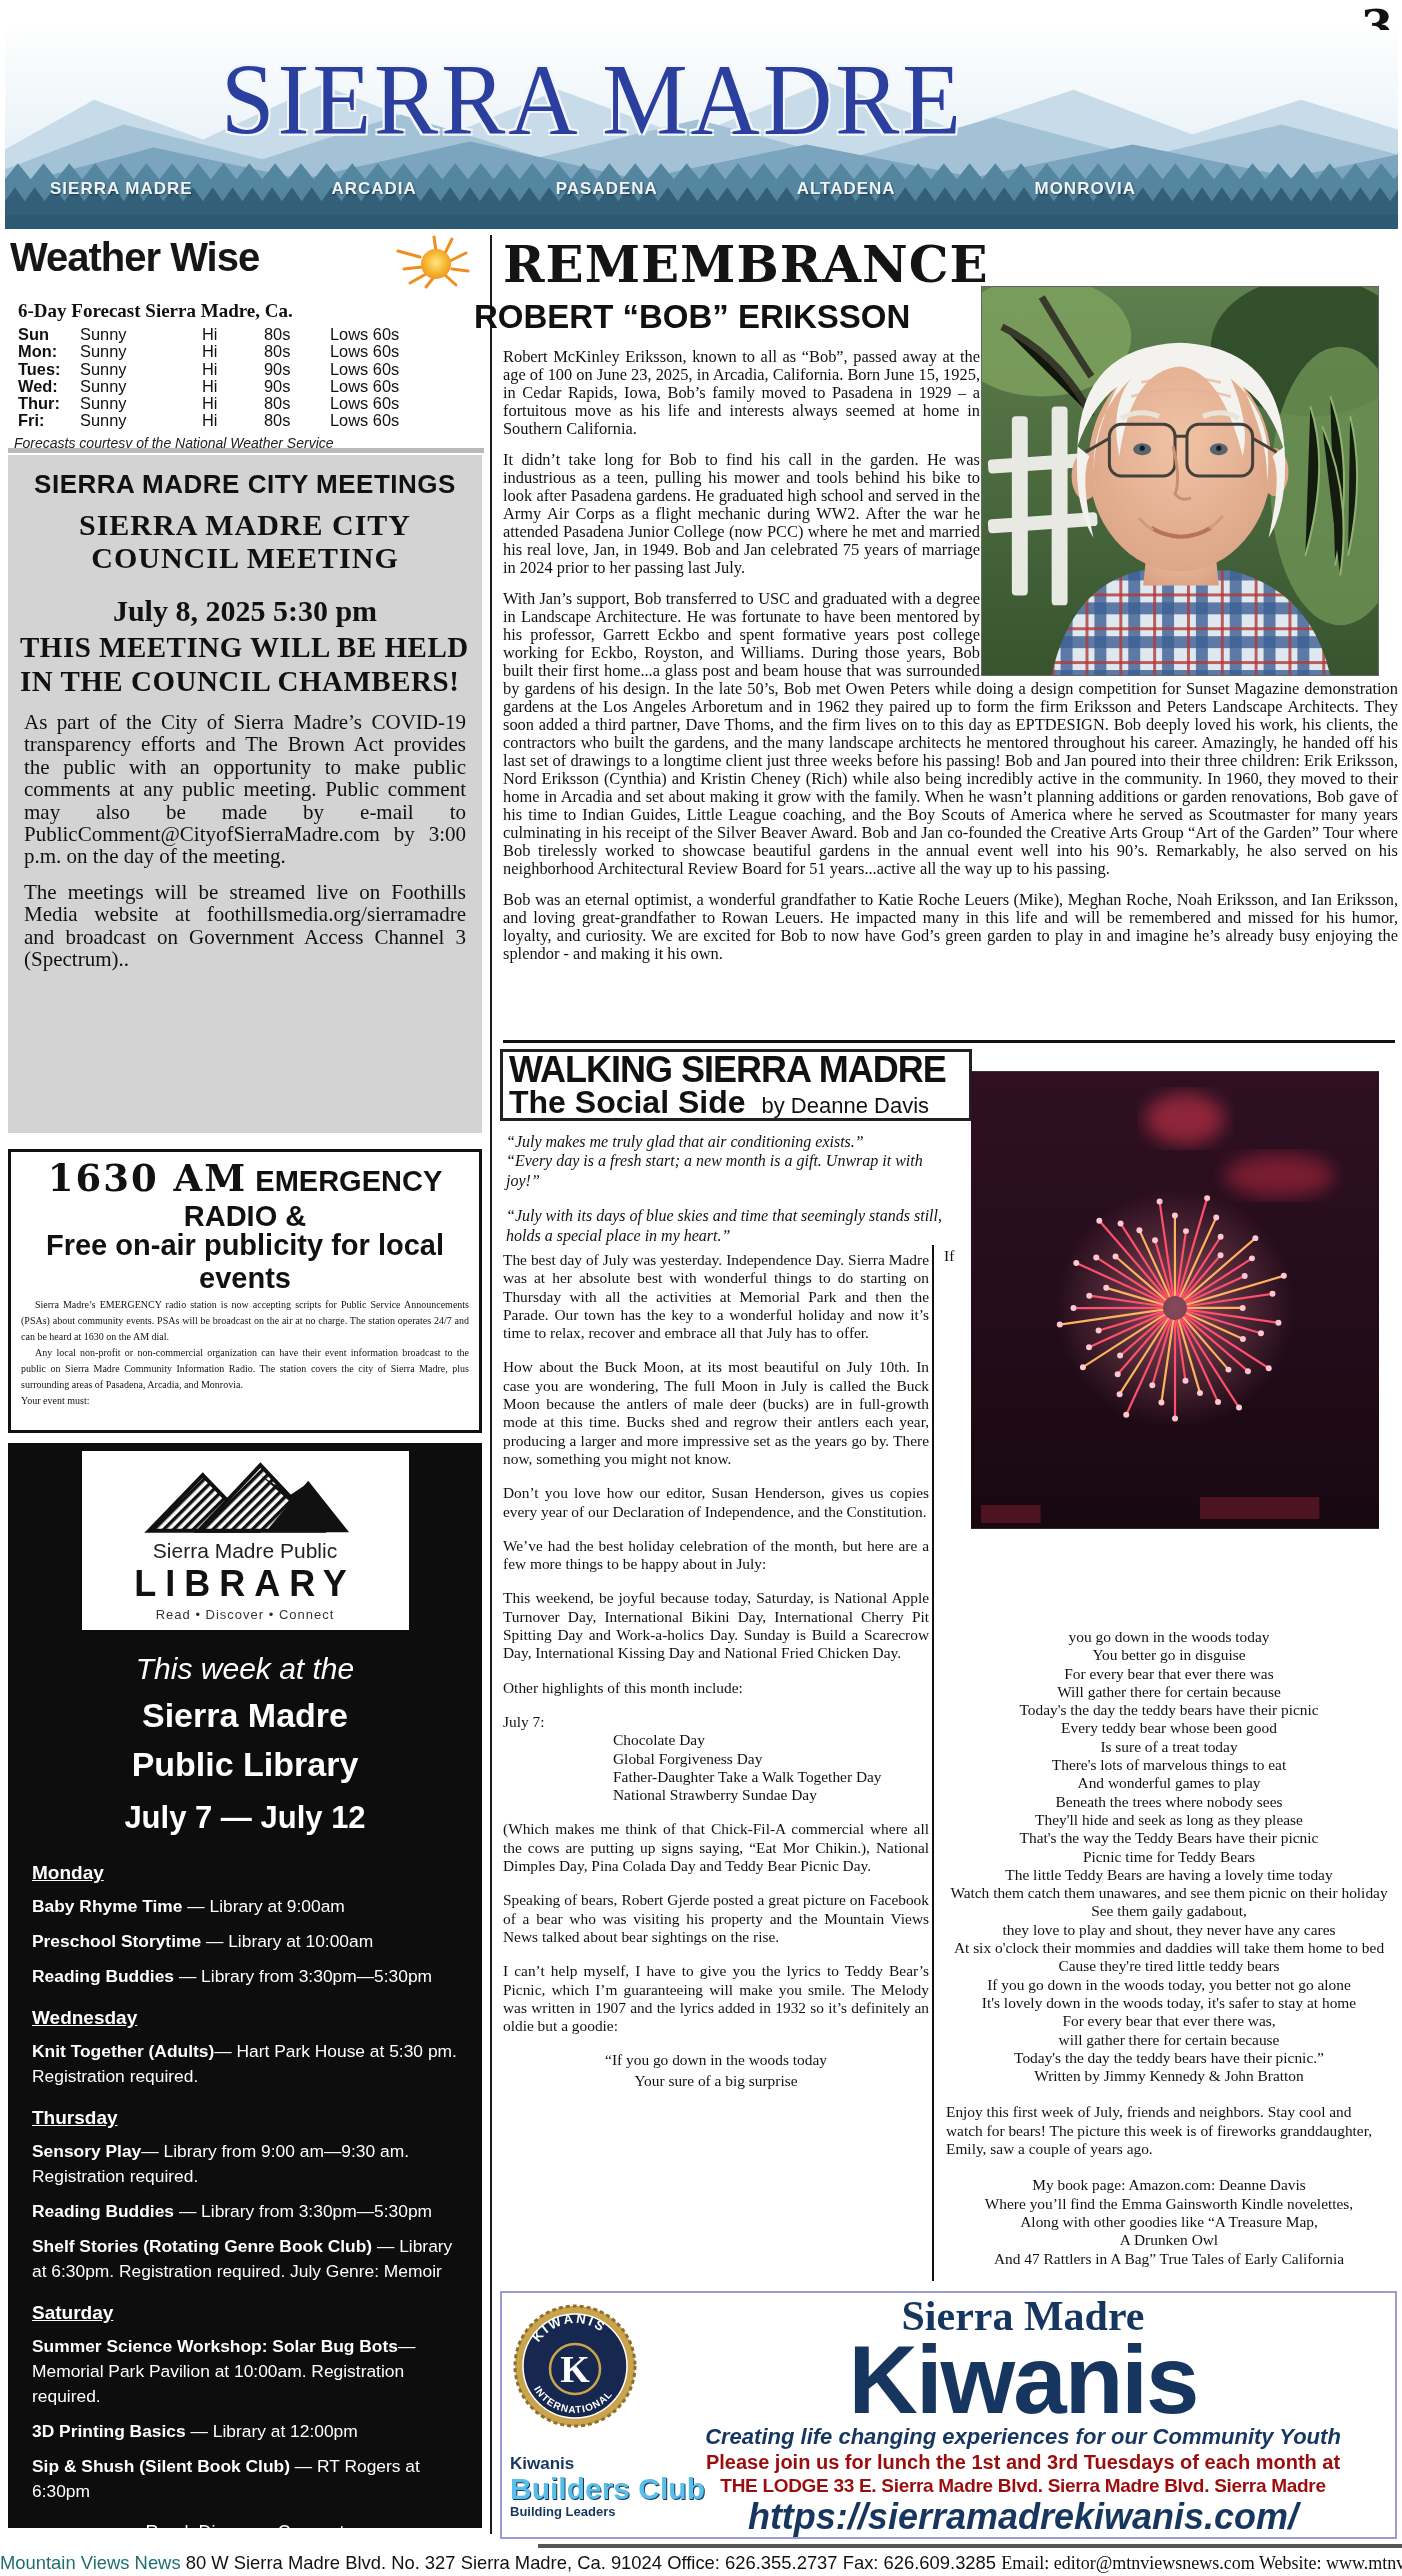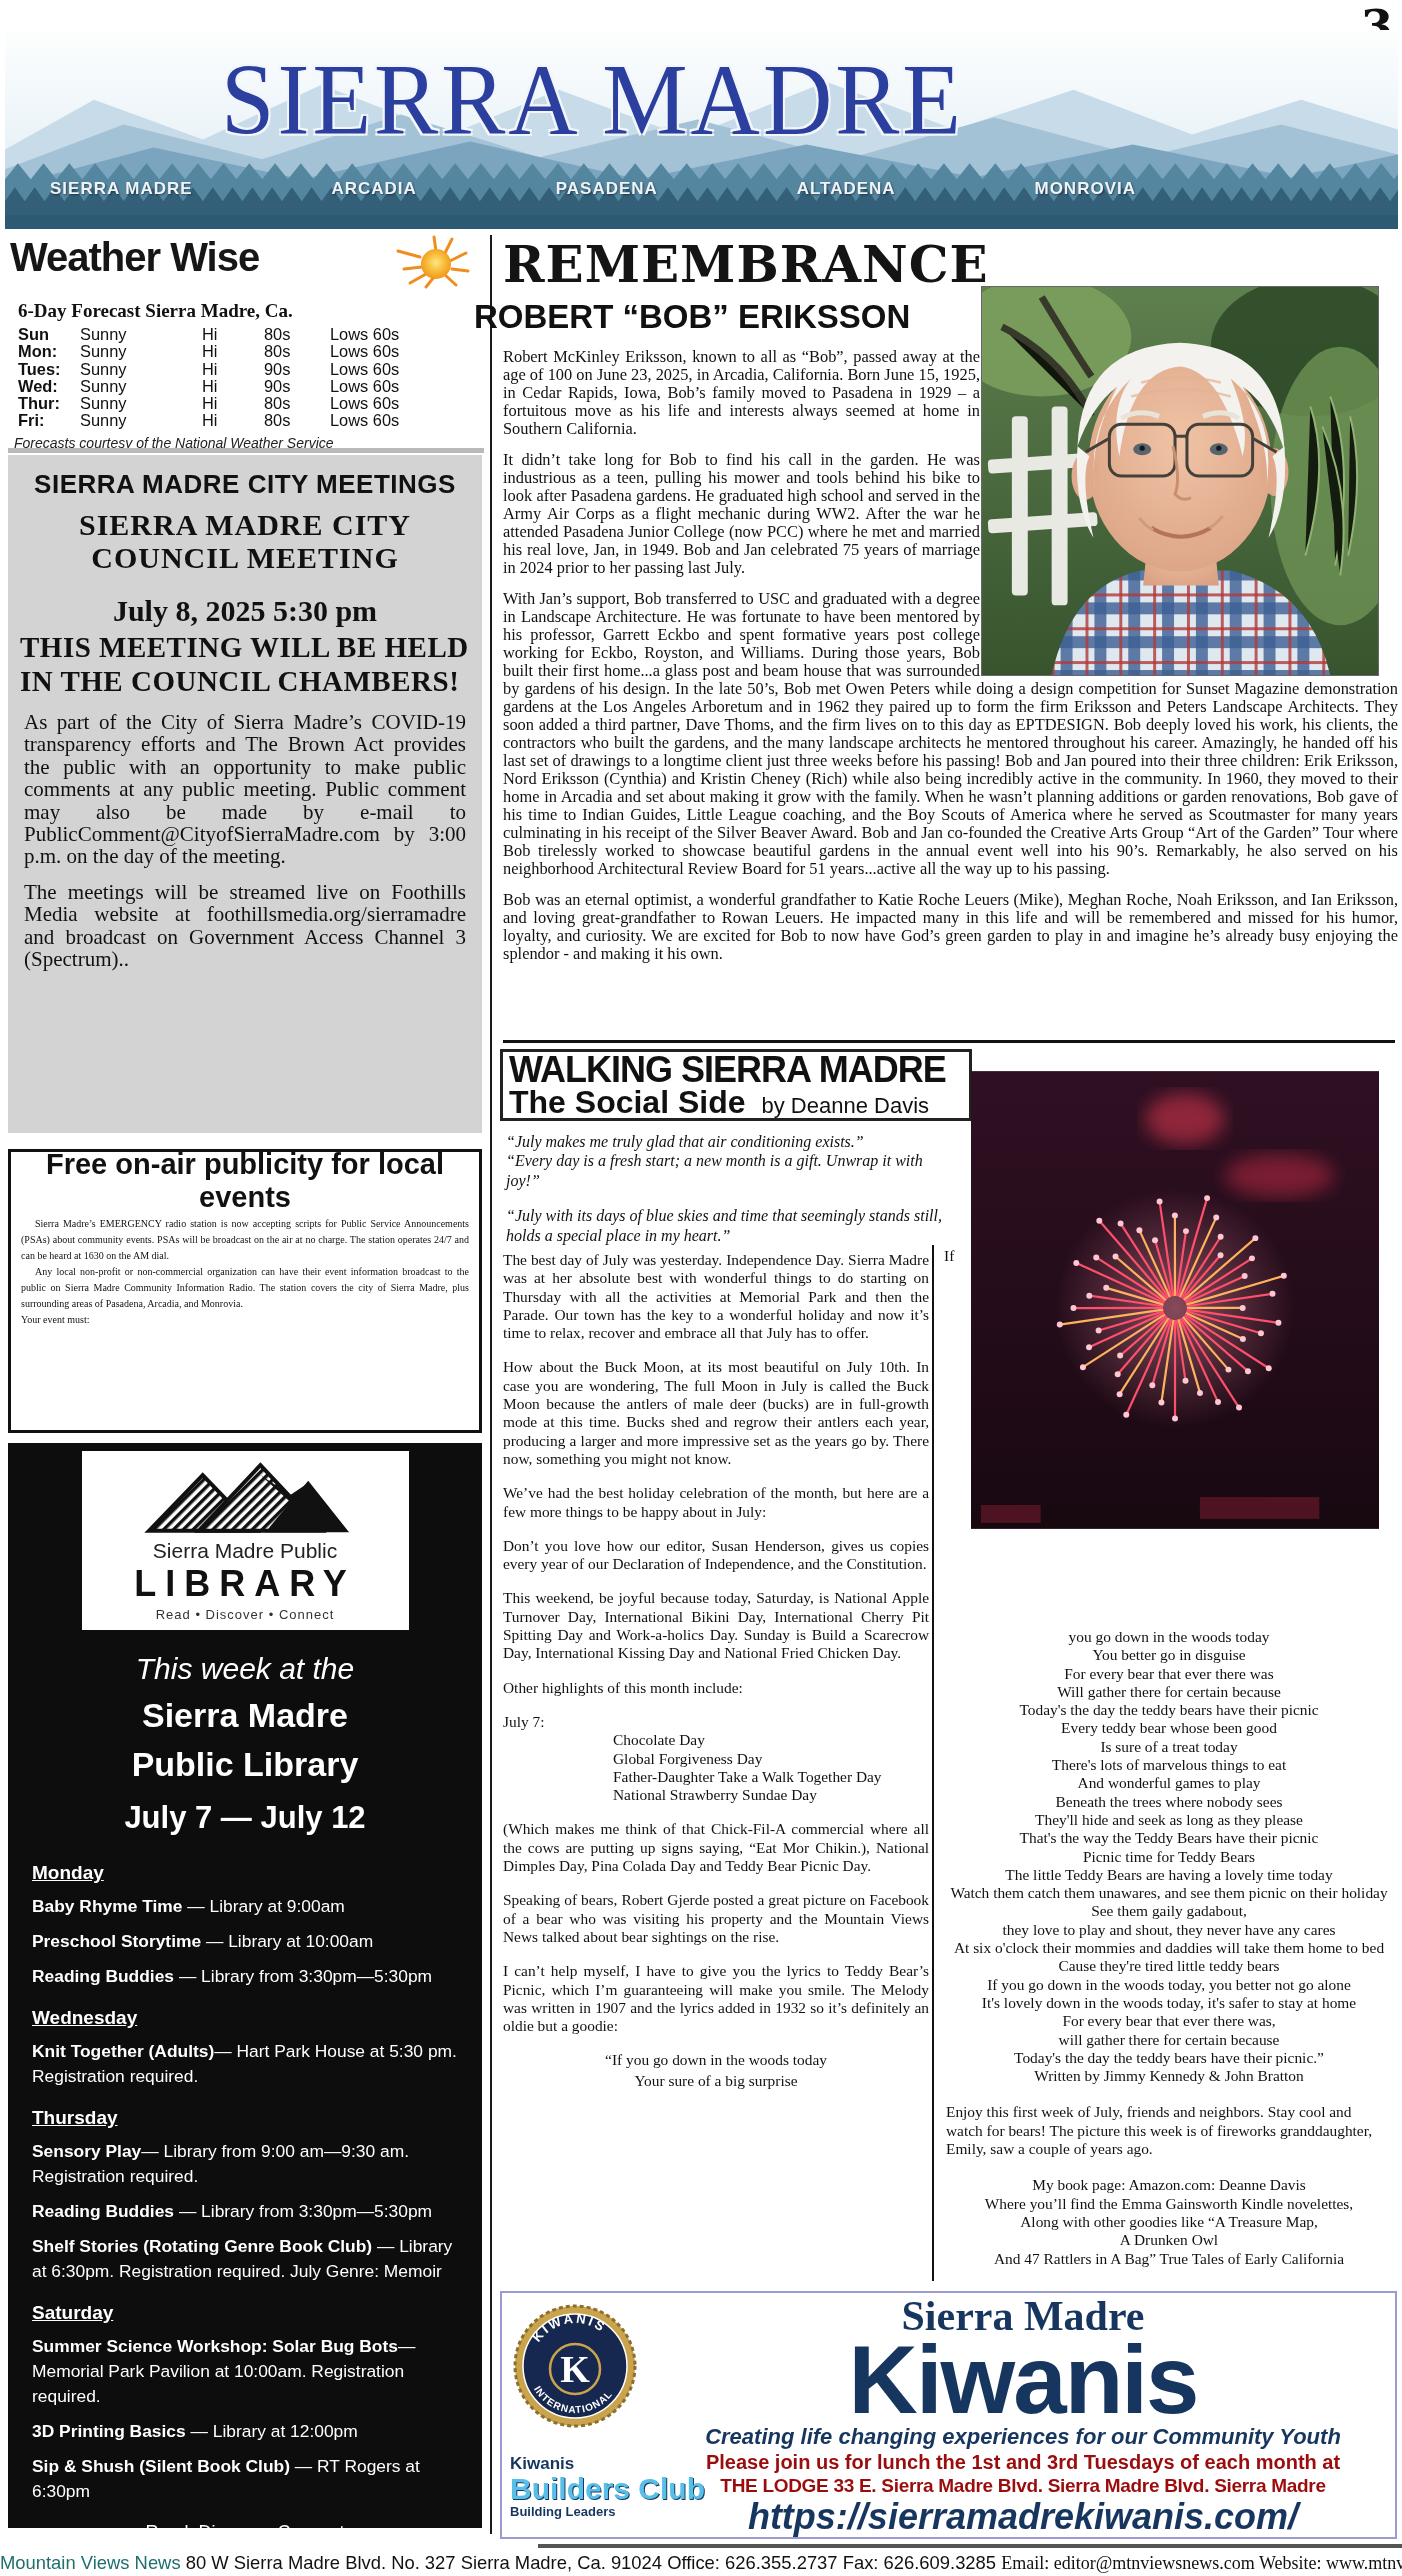--- a/index.html
+++ b/index.html
@@ -214,20 +214,23 @@
     <div class="cm-heading">SIERRA MADRE CITY COUNCIL MEETING</div>
     <div class="cm-date">July 8, 2025   5:30 pm</div>
     <div class="cm-held">THIS MEETING WILL BE HELD IN THE COUNCIL CHAMBERS!</div>
     <div class="cm-paras" id="cm-paras">
         <p>As part of the City of Sierra Madre’s COVID-19 transparency efforts and The Brown Act provides the public with an opportunity to make public comments at any public meeting. Public comment may also be made by e-mail to PublicComment@CityofSierraMadre.com by 3:00 p.m. on the day of the meeting.</p>
         <p>The meetings will be streamed live on Foothills Media website at foothillsmedia.org/sierramadre and broadcast on Government Access Channel 3 (Spectrum)..</p>
       </div>
   </div>
 
   <div class="radio-box">
+    <div class="radio-t1">
+      <span class="radio-brand">1630 AM</span><span class="rt"> EMERGENCY RADIO &amp;</span>
+    </div>
     <div class="radio-t2">Free on-air publicity for local events</div>
     <div class="radio-body">
       <p>Sierra Madre’s EMERGENCY radio station is now accepting scripts for Public Service Announcements (PSAs) about community events.  PSAs will be broadcast on the air at no charge.  The station operates 24/7 and can be heard at 1630 on the AM dial.</p>
       <p>Any local non-profit or non-commercial organization can have their event information broadcast to the public on Sierra Madre Community Information Radio.   The station covers the city of Sierra Madre, plus surrounding areas of Pasadena, Arcadia, and Monrovia.</p>
       <div class="radio-must">Your event must:</div>
 
     </div>
   </div>
 
   <div class="lib-box">
@@ -482,22 +485,22 @@
     <div id="wq1">
         <div>“July makes me truly glad that air conditioning exists.”</div>
         <div>“Every day is a fresh start; a new month is a gift. Unwrap it with joy!”</div>
       </div>
     <div class="wq2">“July with its days of blue skies and time that seemingly stands still,  holds a special place in my heart.”</div>
   </div>
 
   <div class="walk-colL" id="walk-colL">
       <p>The best day of July was yesterday. Independence Day. Sierra Madre was at her absolute best with wonderful things to do starting on Thursday with all the activities at Memorial Park and then the Parade. Our town has the key to a wonderful holiday and now it’s time to relax, recover and embrace all that July has to offer.</p>
       <p>How about the Buck Moon, at its most beautiful on July 10th.  In case you are wondering, The full Moon in July is called the Buck Moon because the antlers of male deer (bucks) are in full-growth mode at this time. Bucks shed and regrow their antlers each year, producing a larger and more impressive set as the years go by. There now, something you might not know.</p>
+      <p>Don’t you love how our editor, Susan Henderson, gives us copies every year of our Declaration of Independence, and the Constitution.</p>
       <p>We’ve had the best holiday celebration of the month, but here are a few more things to be happy about in July:</p>
-      <p>Don’t you love how our editor, Susan Henderson, gives us copies every year of our Declaration of Independence, and the Constitution.</p>
       <p>This weekend, be joyful because today, Saturday, is National Apple Turnover Day, International Bikini Day, International Cherry Pit Spitting Day and Work-a-holics Day. Sunday is Build a Scarecrow Day, International Kissing Day and National Fried Chicken Day.</p>
       <p>Other highlights of this month include:</p>
       <div class="july7-items" style="margin: 0px 0px 16px;">
         <div class="july7-label" style="margin-left: 0px;">July 7:</div>
         <div>Chocolate Day</div>
         <div>Global Forgiveness Day</div>
         <div>Father-Daughter Take a Walk Together Day</div>
         <div>National Strawberry Sundae Day</div>
       </div>
       <p>(Which makes me think of that Chick-Fil-A commercial where all the cows are putting up signs saying, “Eat Mor Chikin.), National Dimples Day, Pina Colada Day and Teddy Bear Picnic Day.</p>

